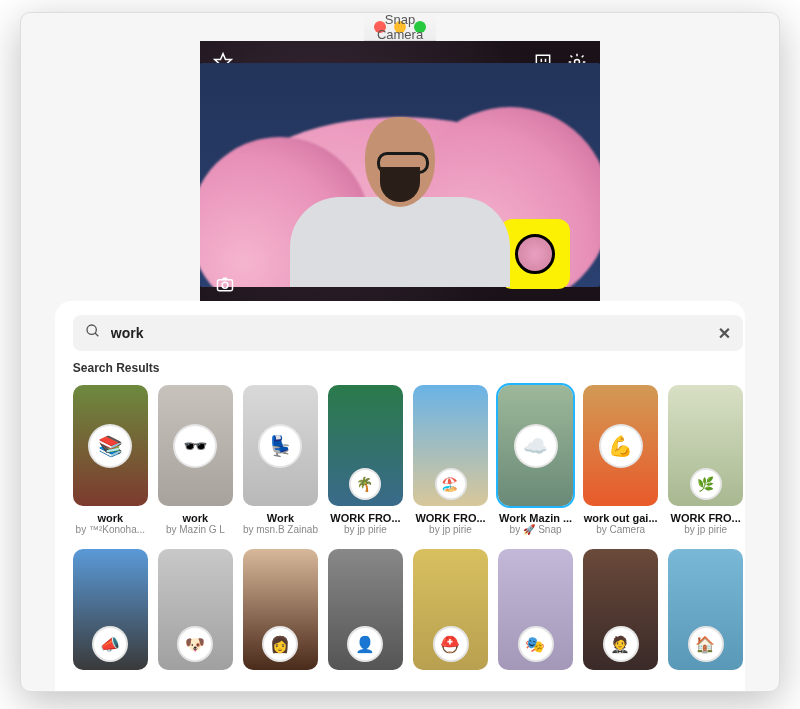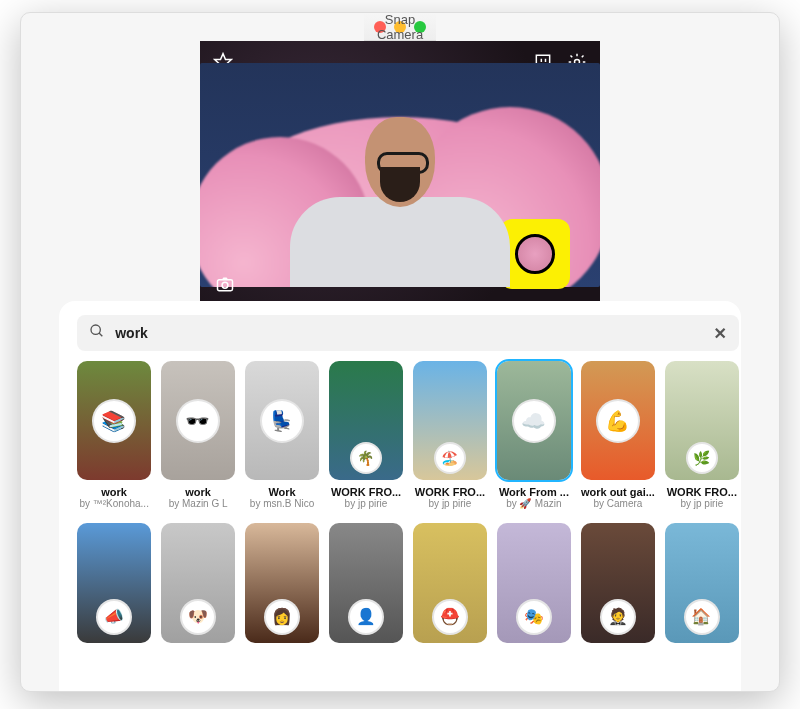--- a/index.html
+++ b/index.html
@@ -213,20 +213,21 @@
     <div class="search-bar">
       <span>
         <svg viewBox="0 0 24 24">
             <circle cx="10" cy="10" r="7"></circle>
             <line x1="20" y1="20" x2="15" y2="15"></line>
           </svg>
       </span>
       <input class="search-input" value="work" style="">
       <span class="clear-x">✕</span>
     </div>
+    <div class="section-label">Search Results</div>
 
     <div class="lens-grid" id="row1">
         <div class="lens-card">
           <div class="lens-thumb" style="background: linear-gradient(rgb(109, 138, 62), rgb(125, 58, 46));">
             <div class="lens-circle">📚</div>
           </div>
           <div class="lens-title">work</div>
           <div class="lens-author">by ™²Konoha...</div>
         </div>
         <div class="lens-card">
@@ -234,42 +235,42 @@
             <div class="lens-circle">🕶️</div>
           </div>
           <div class="lens-title">work</div>
           <div class="lens-author">by Mazin G L</div>
         </div>
         <div class="lens-card">
           <div class="lens-thumb" style="background: linear-gradient(rgb(217, 217, 217), rgb(184, 184, 184));">
             <div class="lens-circle">💺</div>
           </div>
           <div class="lens-title">Work</div>
-          <div class="lens-author">by msn.B Nico</div>
+          <div class="lens-author">by msn.B Zainab</div>
         </div>
         <div class="lens-card">
           <div class="lens-thumb" style="background: linear-gradient(rgb(42, 122, 74), rgb(58, 106, 138));">
             <div class="lens-circle bottom">🌴</div>
           </div>
           <div class="lens-title">WORK FRO...</div>
           <div class="lens-author">by jp pirie</div>
         </div>
         <div class="lens-card">
           <div class="lens-thumb" style="background: linear-gradient(rgb(106, 179, 230), rgb(216, 199, 154));">
             <div class="lens-circle bottom">🏖️</div>
           </div>
           <div class="lens-title">WORK FRO...</div>
           <div class="lens-author">by jp pirie</div>
         </div>
         <div class="lens-card">
           <div class="lens-thumb selected" style="background: linear-gradient(rgb(157, 184, 154), rgb(106, 138, 119));">
             <div class="lens-circle">☁️</div>
           </div>
-          <div class="lens-title">Work From ...</div>
-          <div class="lens-author">by 🚀 Mazin</div>
+          <div class="lens-title">Work Mazin ...</div>
+          <div class="lens-author">by 🚀 Snap</div>
         </div>
         <div class="lens-card">
           <div class="lens-thumb" style="background: linear-gradient(rgb(210, 154, 85), rgb(232, 90, 42));">
             <div class="lens-circle">💪</div>
           </div>
           <div class="lens-title">work out gai...</div>
           <div class="lens-author">by Camera</div>
         </div>
         <div class="lens-card">
           <div class="lens-thumb" style="background: linear-gradient(rgb(216, 224, 197), rgb(168, 184, 144));">

